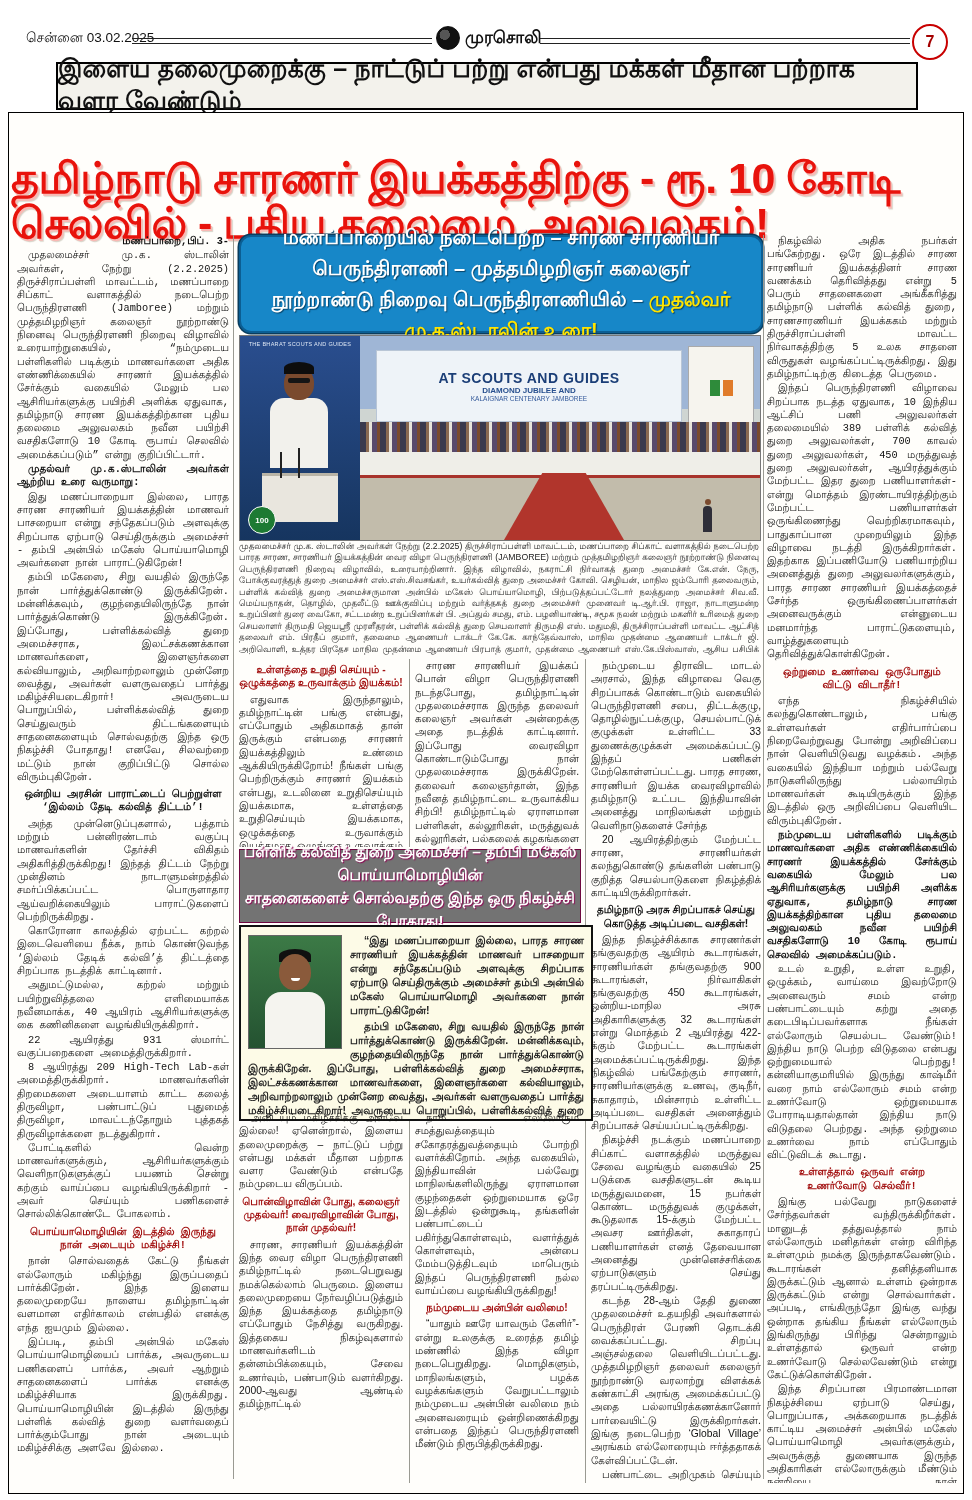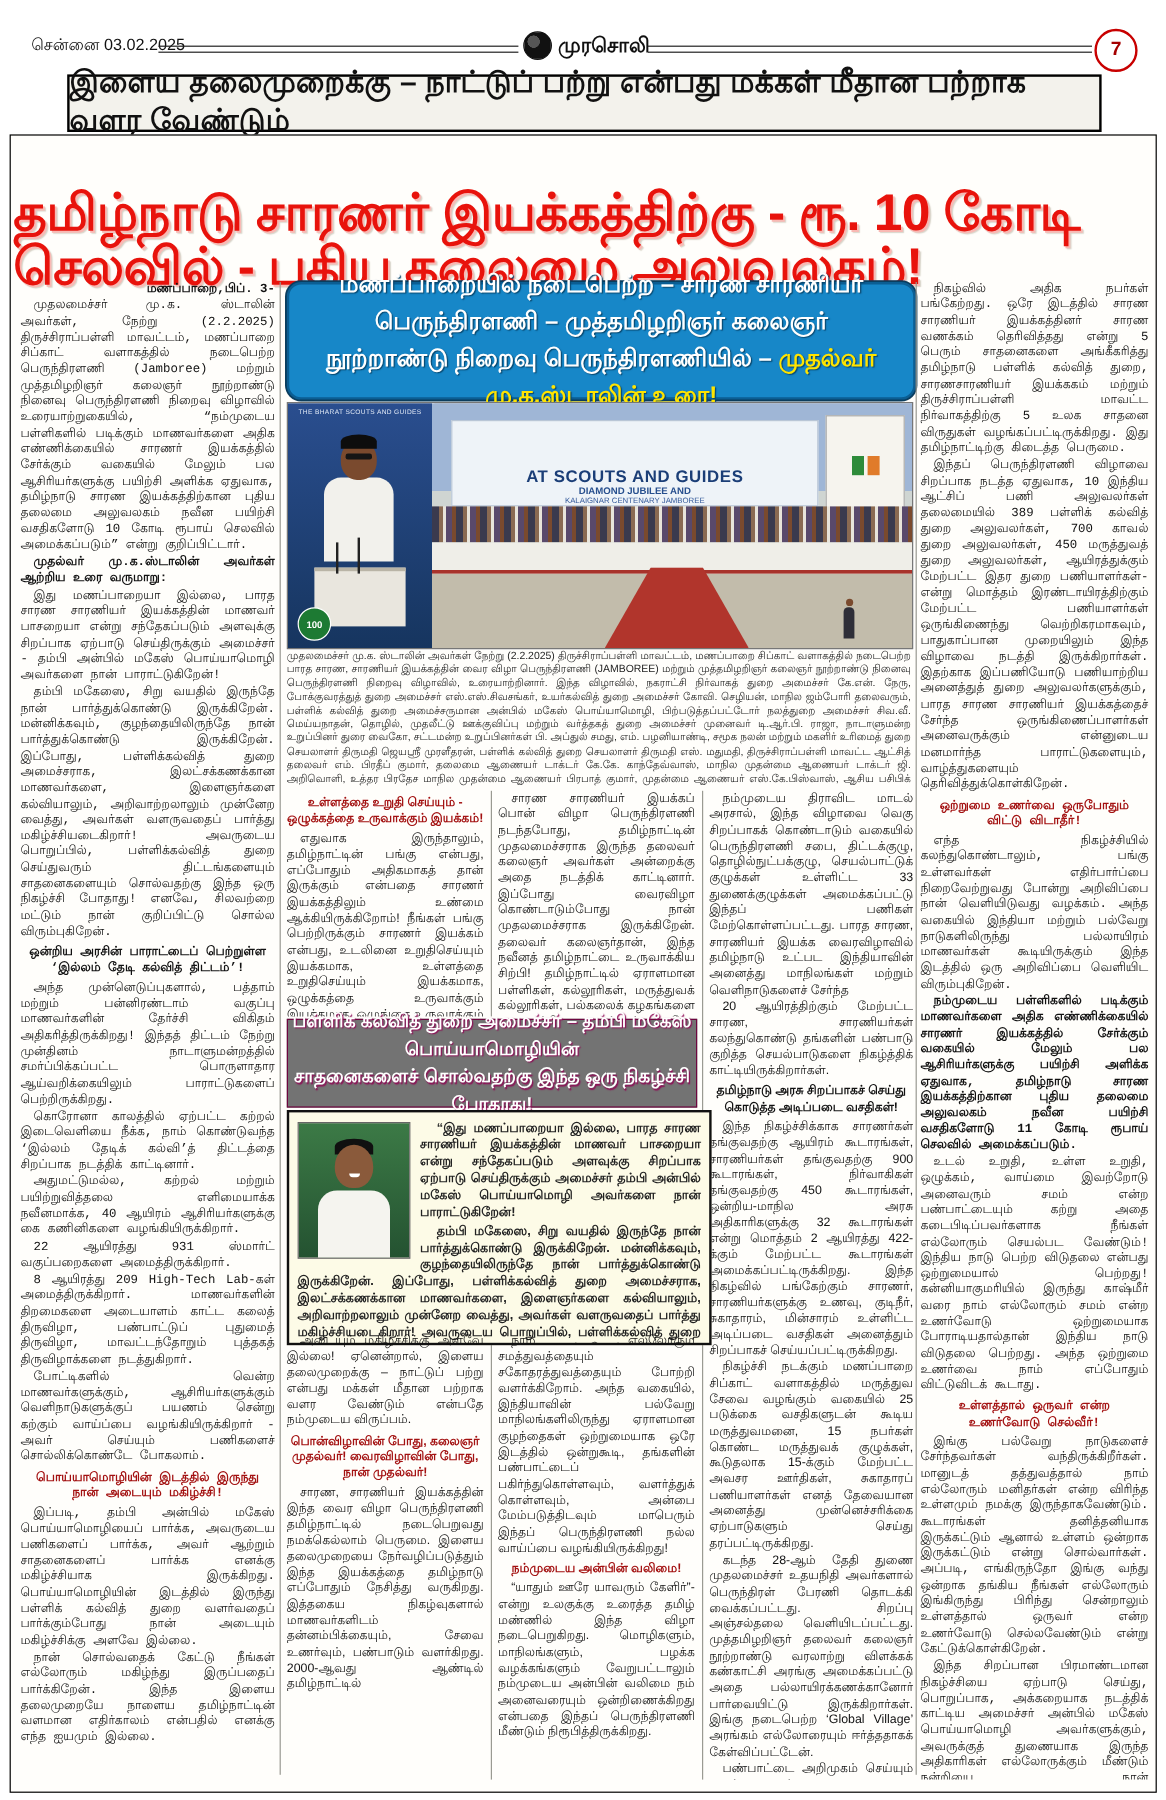--- a/index.html
+++ b/index.html
@@ -46,21 +46,21 @@
   .ph-inset .t{position:absolute;top:5px;left:0;width:100%;text-align:center;color:#dfe8f5;font-size:5.5px;letter-spacing:.3px;}
   .spk-head{position:absolute;left:44px;top:30px;width:30px;height:34px;border-radius:50% 50% 45% 45%;background:#7a4a2e;}
   .spk-hair{position:absolute;left:44px;top:26px;width:30px;height:12px;border-radius:50% 50% 0 0;background:#0d0d0d;}
   .spk-glass{position:absolute;left:48px;top:42px;width:22px;height:5px;background:#151515;border-radius:2px;}
   .spk-body{position:absolute;left:30px;top:62px;width:58px;height:70px;border-radius:14px 14px 0 0;background:#f2f1ec;}
   .podium{position:absolute;left:22px;bottom:18px;width:76px;height:46px;background:#e9e6de;border-top:3px solid #b9b4a6;}
   .mic{position:absolute;width:1.5px;height:26px;background:#222;bottom:62px;}
   .badge100{position:absolute;left:8px;bottom:6px;width:26px;height:26px;border-radius:50%;background:#1d7a33;color:#fff;font-size:8px;font-weight:bold;display:flex;align-items:center;justify-content:center;border:1.5px solid #fff;}
   .ph-main{left:120px;top:0;width:400px;height:204px;}
   .ph-sky{position:absolute;inset:0;background:linear-gradient(#9fb6d6 0 36%,#cfd5d2 36% 60%,#c2bcab 60% 100%);}
-  .ph-banner{position:absolute;left:4%;top:7%;width:76%;height:34%;background:#eef3f8;border:1px solid #b9c6d6;display:flex;flex-direction:column;align-items:center;justify-content:flex-end;color:#1b3e77;}
+  .ph-banner{position:absolute;left:4%;top:7%;width:76%;height:34%;background:#eef3f8;border:1px solid #b9c6d6;display:flex;flex-direction:column;align-items:center;justify-content:center;color:#1b3e77;}
   .ph-banner .l1{font-size:14px;font-weight:800;letter-spacing:.5px;}
   .ph-banner .l2{font-size:8px;font-weight:bold;color:#274f8e;}
   .ph-banner .l3{font-size:6.5px;color:#33599a;}
   .ph-flags{position:absolute;right:1.5%;top:5%;width:16%;height:40%;background:#f6f4ee;border:1px solid #aaa;display:flex;align-items:center;justify-content:center;gap:3px;}
   .flag{width:10px;height:16px;}
   .ph-people{position:absolute;left:0;top:42%;width:100%;height:15%;
     background:repeating-linear-gradient(90deg,#3a3a4e 0 6px,#8a6a52 6px 9px,#e8e4da 9px 12px,#59496b 12px 17px,#7a4a2e 17px 20px);}
   .ph-table{position:absolute;left:0;top:57%;width:100%;height:11%;background:#efeee8;border-bottom:3px solid #a8332b;}
   .ph-carpet{position:absolute;left:36%;bottom:0;width:30%;height:33%;background:#b1352c;clip-path:polygon(32% 0,68% 0,100% 100%,0 100%);}
   .ph-fig{position:absolute;right:12%;bottom:4%;width:9px;height:26px;background:#2e2e38;border-radius:4px 4px 0 0;}
@@ -116,22 +116,22 @@
       <p class="blk p">இது மணப்பாறையா இல்லை, பாரத சாரண சாரணியர் இயக்கத்தின் மாணவர் பாசறையா என்று சந்தேகப்படும் அளவுக்கு சிறப்பாக ஏற்பாடு செய்திருக்கும் அமைச்சர் - தம்பி அன்பில் மகேஸ் பொய்யாமொழி அவர்களை நான் பாராட்டுகிறேன்!</p>
       <p class="blk p">தம்பி மகேஸை, சிறு வயதில் இருந்தே நான் பார்த்துக்கொண்டு இருக்கிறேன். மன்னிக்கவும், குழந்தையிலிருந்தே நான் பார்த்துக்கொண்டு இருக்கிறேன். இப்போது, பள்ளிக்கல்வித் துறை அமைச்சராக, இலட்சக்கணக்கான மாணவர்களை, இளைஞர்களை கல்வியாலும், அறிவாற்றலாலும் முன்னேற வைத்து, அவர்கள் வளருவதைப் பார்த்து மகிழ்ச்சியடைகிறார்! அவருடைய பொறுப்பில், பள்ளிக்கல்வித் துறை செய்துவரும் திட்டங்களையும் சாதனைகளையும் சொல்வதற்கு இந்த ஒரு நிகழ்ச்சி போதாது! எனவே, சிலவற்றை மட்டும் நான் குறிப்பிட்டு சொல்ல விரும்புகிறேன்.</p>
       <p class="blk h-black">ஒன்றிய அரசின் பாராட்டைப் பெற்றுள்ள ‘இல்லம் தேடி கல்வித் திட்டம்’!</p>
       <p class="blk p">அந்த முன்னெடுப்புகளால், பத்தாம் மற்றும் பன்னிரண்டாம் வகுப்பு மாணவர்களின் தேர்ச்சி விகிதம் அதிகரித்திருக்கிறது! இந்தத் திட்டம் நேற்று முன்தினம் நாடாளுமன்றத்தில் சமர்ப்பிக்கப்பட்ட பொருளாதார ஆய்வறிக்கையிலும் பாராட்டுகளைப் பெற்றிருக்கிறது.</p>
       <p class="blk p">கொரோனா காலத்தில் ஏற்பட்ட கற்றல் இடைவெளியை நீக்க, நாம் கொண்டுவந்த ‘இல்லம் தேடிக் கல்வி’த் திட்டத்தை சிறப்பாக நடத்திக் காட்டினார்.</p>
       <p class="blk p">அதுமட்டுமல்ல, கற்றல் மற்றும் பயிற்றுவித்தலை எளிமையாக்க நவீனமாக்க, 40 ஆயிரம் ஆசிரியர்களுக்கு கை கணினிகளை வழங்கியிருக்கிறார்.</p>
       <p class="blk p">22 ஆயிரத்து 931 ஸ்மார்ட் வகுப்பறைகளை அமைத்திருக்கிறார்.</p>
       <p class="blk p">8 ஆயிரத்து 209 High-Tech Lab-கள் அமைத்திருக்கிறார். மாணவர்களின் திறமைகளை அடையாளம் காட்ட கலைத் திருவிழா, பண்பாட்டுப் புதுமைத் திருவிழா, மாவட்டந்தோறும் புத்தகத் திருவிழாக்களை நடத்துகிறார்.</p>
       <p class="blk p">போட்டிகளில் வென்ற மாணவர்களுக்கும், ஆசிரியர்களுக்கும் வெளிநாடுகளுக்குப் பயணம் சென்று கற்கும் வாய்ப்பை வழங்கியிருக்கிறார் - அவர் செய்யும் பணிகளைச் சொல்லிக்கொண்டே போகலாம்.</p>
       <p class="blk h-red">பொய்யாமொழியின் இடத்தில் இருந்து நான் அடையும் மகிழ்ச்சி!</p>
+      <p class="blk p">நான் சொல்வதைக் கேட்டு நீங்கள் எல்லோரும் மகிழ்ந்து இருப்பதைப் பார்க்கிறேன். இந்த இளைய தலைமுறையே நாளைய தமிழ்நாட்டின் வளமான எதிர்காலம் என்பதில் எனக்கு எந்த ஐயமும் இல்லை.</p>
       <p class="blk p">இப்படி, தம்பி அன்பில் மகேஸ் பொய்யாமொழியைப் பார்க்க, அவருடைய பணிகளைப் பார்க்க, அவர் ஆற்றும் சாதனைகளைப் பார்க்க எனக்கு மகிழ்ச்சியாக இருக்கிறது. பொய்யாமொழியின் இடத்தில் இருந்து பள்ளிக் கல்வித் துறை வளர்வதைப் பார்க்கும்போது நான் அடையும் மகிழ்ச்சிக்கு அளவே இல்லை.</p>
-      <p class="blk p">நான் சொல்வதைக் கேட்டு நீங்கள் எல்லோரும் மகிழ்ந்து இருப்பதைப் பார்க்கிறேன். இந்த இளைய தலைமுறையே நாளைய தமிழ்நாட்டின் வளமான எதிர்காலம் என்பதில் எனக்கு எந்த ஐயமும் இல்லை.</p>
     </div>
   <div class="abs vrule" style="left:224px;top:122px;height:1244px;"></div>
 
   <div class="abs middle">
 
     <div class="abs bluebox">
       <span>மணப்பாறையில் நடைபெற்ற – சாரண சாரணியர் பெருந்திரளணி – முத்தமிழறிஞர் கலைஞர்</span>
       <span><span>நூற்றாண்டு நிறைவு பெருந்திரளணியில் – </span><span class="hl">முதல்வர் மு.க.ஸ்டாலின் உரை!</span></span>
     </div>
 
@@ -219,20 +219,20 @@
     </div>
   </div>
 
   <div class="abs vrule" style="left:754px;top:122px;height:1244px;"></div>
 
   <div class="abs col col5">
       <p class="blk p">நிகழ்வில் அதிக நபர்கள் பங்கேற்றது. ஒரே இடத்தில் சாரண சாரணியர் இயக்கத்தினர் சாரண வணக்கம் தெரிவித்தது என்று 5 பெரும் சாதனைகளை அங்கீகரித்து தமிழ்நாடு பள்ளிக் கல்வித் துறை, சாரணசாரணியர் இயக்ககம் மற்றும் திருச்சிராப்பள்ளி மாவட்ட நிர்வாகத்திற்கு 5 உலக சாதனை விருதுகள் வழங்கப்பட்டிருக்கிறது. இது தமிழ்நாட்டிற்கு கிடைத்த பெருமை.</p>
       <p class="blk p">இந்தப் பெருந்திரளணி விழாவை சிறப்பாக நடத்த ஏதுவாக, 10 இந்திய ஆட்சிப் பணி அலுவலர்கள் தலைமையில் 389 பள்ளிக் கல்வித் துறை அலுவலர்கள், 700 காவல் துறை அலுவலர்கள், 450 மருத்துவத் துறை அலுவலர்கள், ஆயிரத்துக்கும் மேற்பட்ட இதர துறை பணியாளர்கள்-என்று மொத்தம் இரண்டாயிரத்திற்கும் மேற்பட்ட பணியாளர்கள் ஒருங்கிணைந்து வெற்றிகரமாகவும், பாதுகாப்பான முறையிலும் இந்த விழாவை நடத்தி இருக்கிறார்கள். இதற்காக இப்பணியோடு பணியாற்றிய அனைத்துத் துறை அலுவலர்களுக்கும், பாரத சாரண சாரணியர் இயக்கத்தைச் சேர்ந்த ஒருங்கிணைப்பாளர்கள் அனைவருக்கும் என்னுடைய மனமார்ந்த பாராட்டுகளையும், வாழ்த்துகளையும் தெரிவித்துக்கொள்கிறேன்.</p>
       <p class="blk h-red">ஒற்றுமை உணர்வை ஒருபோதும் விட்டு விடாதீர்!</p>
       <p class="blk p">எந்த நிகழ்ச்சியில் கலந்துகொண்டாலும், பங்கு உள்ளவர்கள் எதிர்பார்ப்பை நிறைவேற்றுவது போன்று அறிவிப்பை நான் வெளியிடுவது வழக்கம். அந்த வகையில் இந்தியா மற்றும் பல்வேறு நாடுகளிலிருந்து பல்லாயிரம் மாணவர்கள் கூடியிருக்கும் இந்த இடத்தில் ஒரு அறிவிப்பை வெளியிட விரும்புகிறேன்.</p>
-      <p class="blk bold">நம்முடைய பள்ளிகளில் படிக்கும் மாணவர்களை அதிக எண்ணிக்கையில் சாரணர் இயக்கத்தில் சேர்க்கும் வகையில் மேலும் பல ஆசிரியர்களுக்கு பயிற்சி அளிக்க ஏதுவாக, தமிழ்நாடு சாரண இயக்கத்திற்கான புதிய தலைமை அலுவலகம் நவீன பயிற்சி வசதிகளோடு 11 கோடி ரூபாய் செலவில் அமைக்கப்படும்.</p>
+      <p class="blk bold">நம்முடைய பள்ளிகளில் படிக்கும் மாணவர்களை அதிக எண்ணிக்கையில் சாரணர் இயக்கத்தில் சேர்க்கும் வகையில் மேலும் பல ஆசிரியர்களுக்கு பயிற்சி அளிக்க ஏதுவாக, தமிழ்நாடு சாரண இயக்கத்திற்கான புதிய தலைமை அலுவலகம் நவீன பயிற்சி வசதிகளோடு 10 கோடி ரூபாய் செலவில் அமைக்கப்படும்.</p>
       <p class="blk p">உடல் உறுதி, உள்ள உறுதி, ஒழுக்கம், வாய்மை இவற்றோடு அனைவரும் சமம் என்ற பண்பாட்டையும் கற்று அதை கடைபிடிப்பவர்களாக நீங்கள் எல்லோரும் செயல்பட வேண்டும்! இந்திய நாடு பெற்ற விடுதலை என்பது ஒற்றுமையால் பெற்றது! கன்னியாகுமரியில் இருந்து காஷ்மீர் வரை நாம் எல்லோரும் சமம் என்ற உணர்வோடு ஒற்றுமையாக போராடியதால்தான் இந்திய நாடு விடுதலை பெற்றது. அந்த ஒற்றுமை உணர்வை நாம் எப்போதும் விட்டுவிடக் கூடாது.</p>
       <p class="blk h-red">உள்ளத்தால் ஒருவர் என்ற உணர்வோடு செல்வீர்!</p>
       <p class="blk p">இங்கு பல்வேறு நாடுகளைச் சேர்ந்தவர்கள் வந்திருக்கிறீர்கள். மானுடத் தத்துவத்தால் நாம் எல்லோரும் மனிதர்கள் என்ற விரிந்த உள்ளமும் நமக்கு இருந்தாகவேண்டும். கூடாரங்கள் தனித்தனியாக இருக்கட்டும் ஆனால் உள்ளம் ஒன்றாக இருக்கட்டும் என்று சொல்வார்கள். அப்படி, எங்கிருந்தோ இங்கு வந்து ஒன்றாக தங்கிய நீங்கள் எல்லோரும் இங்கிருந்து பிரிந்து சென்றாலும் உள்ளத்தால் ஒருவர் என்ற உணர்வோடு செல்லவேண்டும் என்று கேட்டுக்கொள்கிறேன்.</p>
       <p class="blk p">இந்த சிறப்பான பிரமாண்டமான நிகழ்ச்சியை ஏற்பாடு செய்து, பொறுப்பாக, அக்கறையாக நடத்திக் காட்டிய அமைச்சர் அன்பில் மகேஸ் பொய்யாமொழி அவர்களுக்கும், அவருக்குத் துணையாக இருந்த அதிகாரிகள் எல்லோருக்கும் மீண்டும் நன்றியை நான் தெரிவித்துக்கொள்கிறேன்.</p>
       <p class="blk eng">I thank all scout students from various states and countries for joining this Jamboree. Wishing you a wonderful experience and lasting friendships ahead!</p>
     </div>
 </div>
 
 </body></html>

